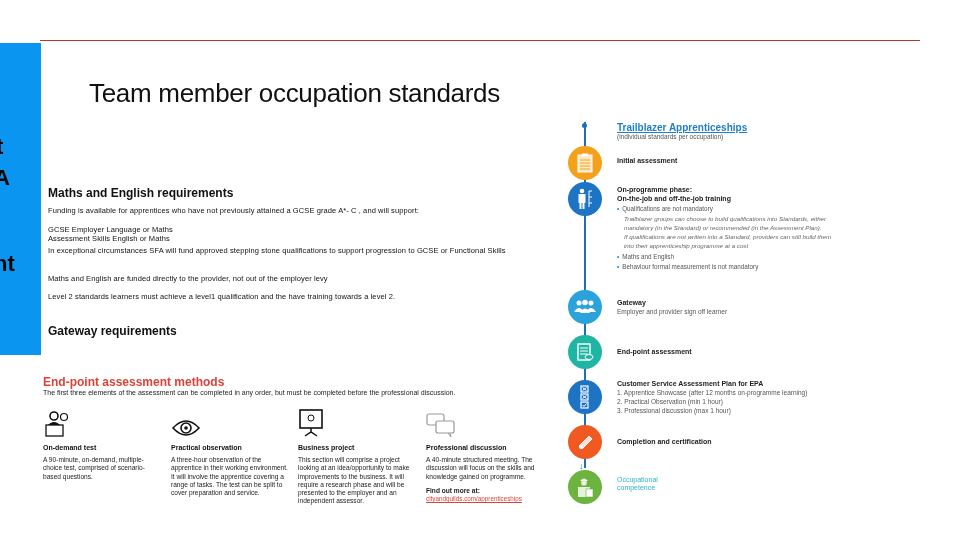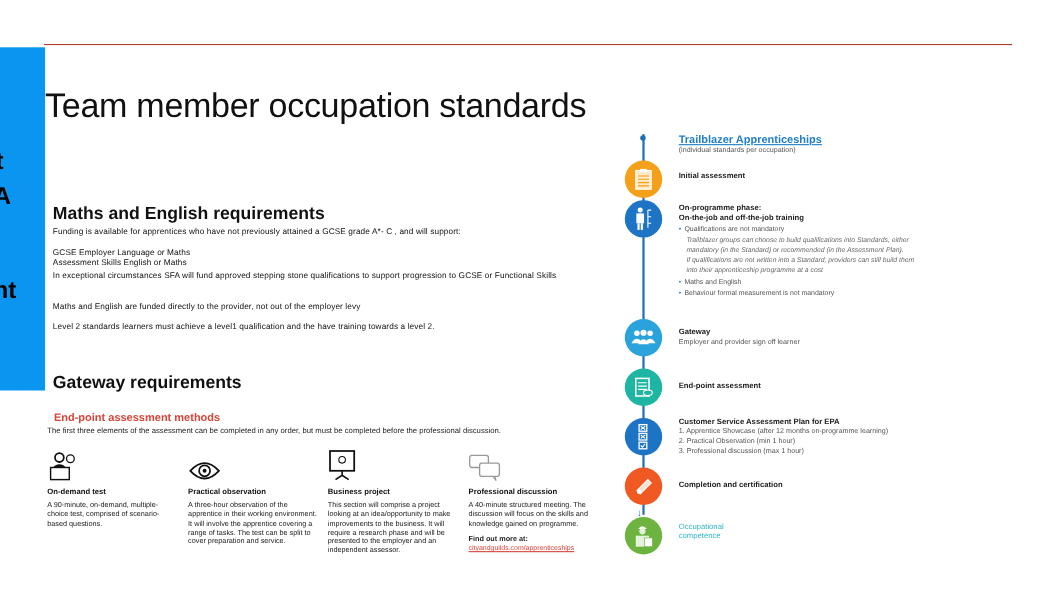--- a/index.html
+++ b/index.html
@@ -6,30 +6,30 @@
   html, body { width:960px; height:540px; overflow:hidden; background:#ffffff; }
   body { position:relative; font-family:"Liberation Sans", sans-serif; color:#000; }
 
   .top-rule { position:absolute; left:40px; top:40px; width:880px; height:1px; background:#b03a2e; }
   .side-panel { position:absolute; left:0; top:43px; width:41px; height:312px; background:#0a96f0; }
   .clipped-text { position:absolute; left:0; font-size:22px; font-weight:bold; color:#000; line-height:1; }
   .clipped-1 { top:136px; left:-4px; }
   .clipped-2 { top:167px; left:-6px; }
   .clipped-3 { top:253px; left:-6px; }
 
-  .page-title { position:absolute; left:41px; top:78px; font-size:31px; font-weight:normal; color:#111; letter-spacing:-0.3px; }
-
-  .sec-heading { position:absolute; left:48px; font-size:16px; font-weight:bold; color:#111; }
+  .page-title { position:absolute; left:41px; top:78px; font-size:26px; font-weight:normal; color:#111; letter-spacing:-0.3px;padding-left:48px; }
+
+  .sec-heading { position:absolute; left:48px; font-size:12px; font-weight:bold; color:#111; }
   .maths-heading { top:186px; }
-  .gateway-heading { top:340px; }
+  .gateway-heading { top:324px; }
 
   .small-line { position:absolute; left:48px; font-size:7.5px; color:#111; letter-spacing:0.1px; white-space:nowrap; }
 
   
-  .epa-title { position:absolute; left:43px; top:375px; font-size:10px; font-weight:bold; color:#d9443a;margin-left:6px; }
+  .epa-title { position:absolute; left:43px; top:375px; font-size:12px; font-weight:bold; color:#d9443a; }
   .epa-intro { position:absolute; left:43px; top:389px; font-size:7px; color:#222; white-space:nowrap; }
   .method { position:absolute; top:408px; width:118px; }
   .method .icon { height:30px; display:flex; align-items:flex-end; }
   .method .m-title { font-size:7px; font-weight:bold; color:#111; margin-top:6px; }
   .method .m-desc { font-size:6.6px; color:#222; line-height:8.3px; margin-top:5px; }
   .method .m-more { font-size:6.6px; font-weight:bold; color:#222; margin-top:6px; }
   .method .m-link { font-size:6.3px; color:#d9443a; text-decoration:underline; margin-top:1px; cursor:pointer; }
 
   
   .tl-line { position:absolute; left:584px; top:122px; width:1.5px; height:346px; background:#1f6fb8; }

